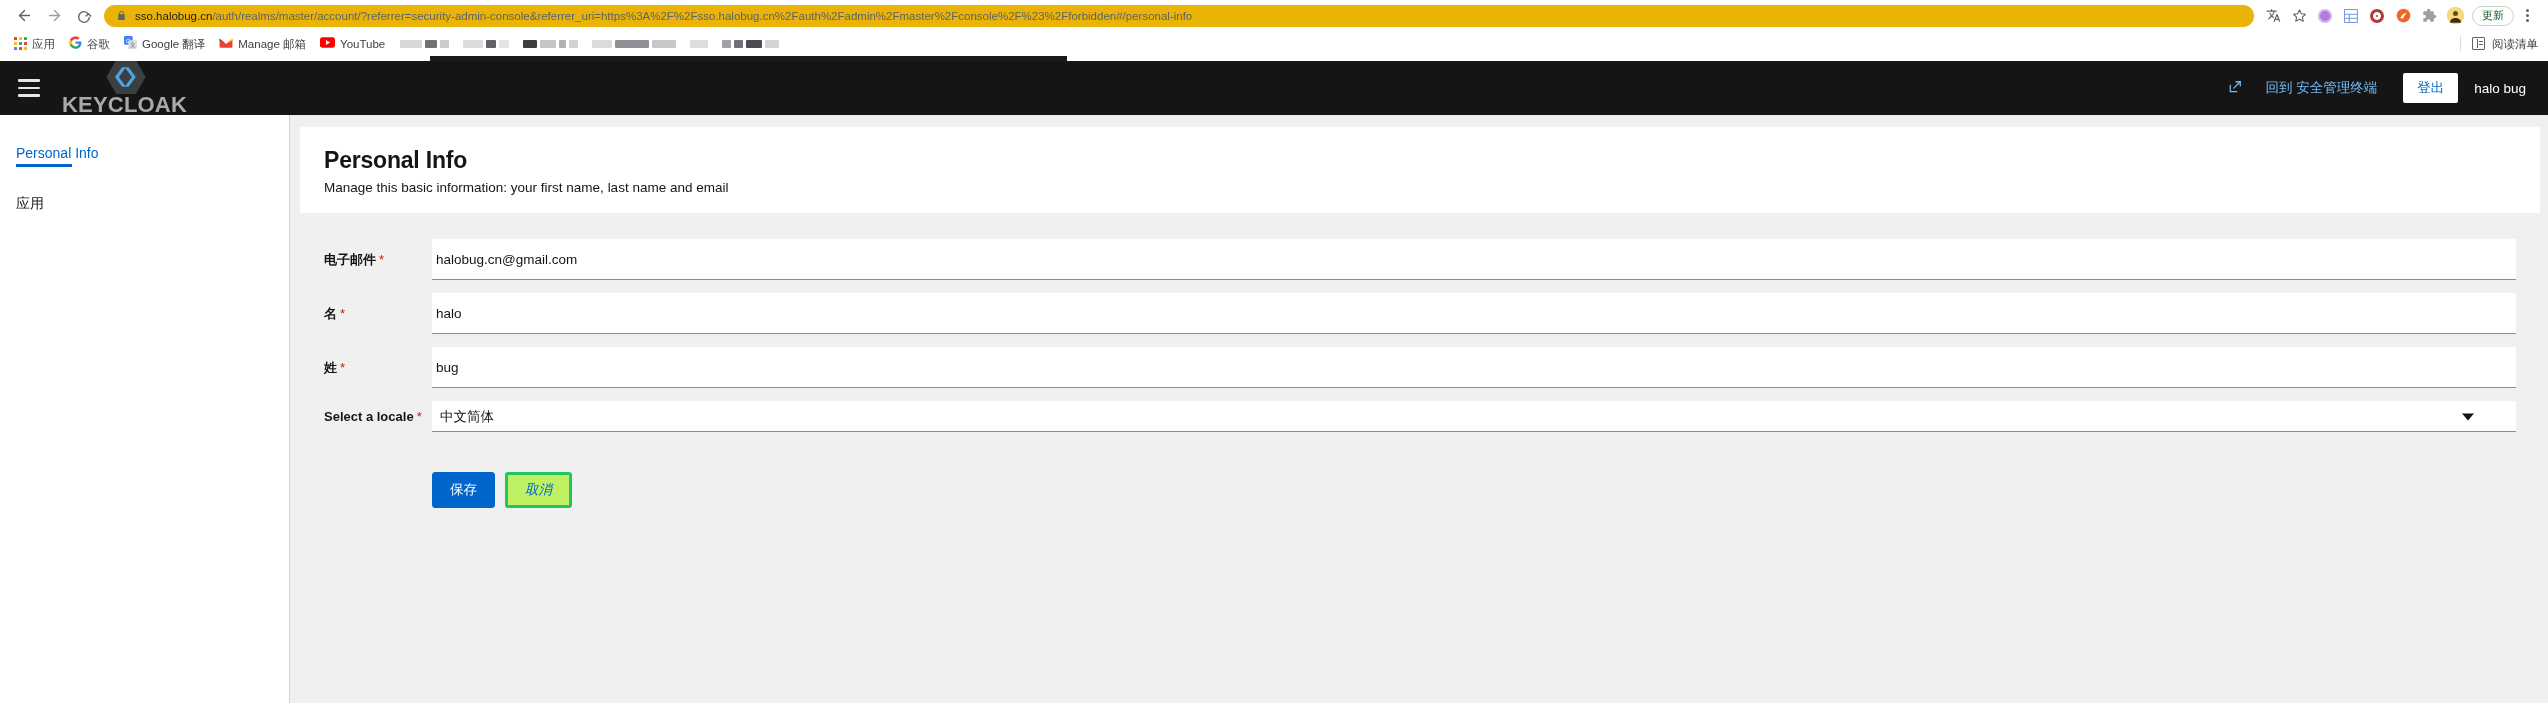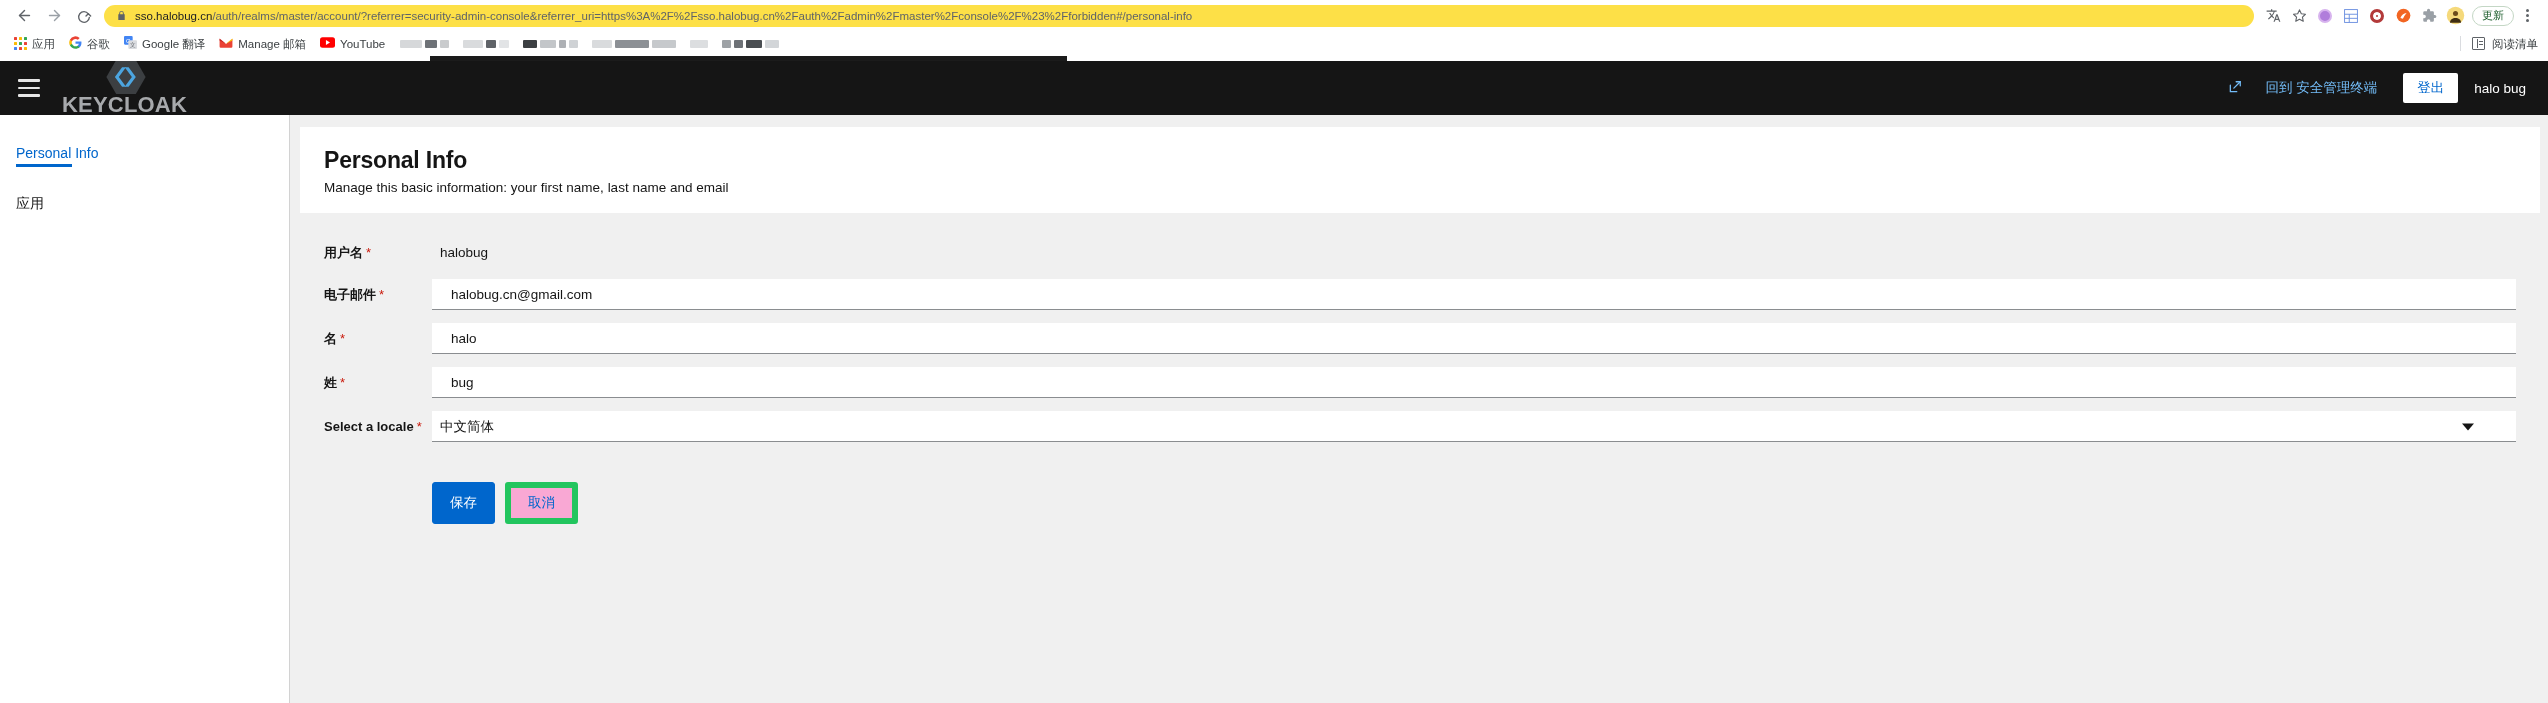--- a/index.html
+++ b/index.html
@@ -25,21 +25,21 @@
     width: 28px; height: 28px;
     display: flex; align-items: center; justify-content: center;
     color: #5f6368;
   }
   .nav-btn svg { display: block; }
 
   .omnibox {
     flex: 1 1 auto;
     height: 22px;
     margin-left: 6px;
-    background: #fde047;
+    background: #eab308;
     border-radius: 12px;
     display: flex;
     align-items: center;
     padding: 0 12px;
     overflow: hidden;
     min-width: 0;
   }
   .lock-icon { flex: 0 0 auto; margin-right: 8px; display: flex; }
   .url-text {
     font-size: 11.5px;
@@ -223,27 +223,27 @@
     padding-right: 8px;
     white-space: nowrap;
   }
   .req { color: #c9190b; font-weight: 400; margin-left: 3px; }
   .form-control { flex: 1 1 auto; min-width: 0; }
 
   .readonly-val { font-size: 13.5px; color: #151515; padding: 6px 8px; }
 
   .kc-input {
     width: 100%;
-    height: 31px;
+    height: 41px;
     background: #ffffff;
     border: none;
     border-bottom: 1px solid #8a8d90;
     font-size: 13.5px;
     color: #151515;
-    padding: 0 19px;
+    padding: 0 4px;
     font-family: "Liberation Sans", sans-serif;
   }
 
   .select-wrap { position: relative; width: 100%; }
   .kc-select {
     width: 100%;
     height: 31px;
     background: #ffffff;
     border: none;
     border-bottom: 1px solid #8a8d90;
@@ -268,21 +268,21 @@
   .btn-row { display: flex; gap: 10px; margin-top: 40px; padding-left: 108px; }
   .btn {
     font-size: 13.5px;
     padding: 6px 17px;
     border-radius: 3px;
     cursor: pointer;
     font-family: "Liberation Sans", sans-serif;
     line-height: 18px;
   }
   .btn-primary { background: #06c; color: #fff; border: 1px solid #06c; }
-  .btn-secondary { background: #f9a8d4; color: #06c; border: 6px solid #22c55e; }
+  .btn-secondary { background: #bef264; color: #06c; border: 3px solid #22c55e; font-style: italic; }
 </style>
 </head>
 <body>
 
 <div class="browser-chrome">
 
   <div class="omnibox-row">
     <div class="nav-btns">
       <div class="nav-btn">
         <svg width="17" height="17" viewBox="0 0 24 24" fill="none" stroke="#5f6368" stroke-width="2" stroke-linecap="round" stroke-linejoin="round">
@@ -516,28 +516,20 @@
   <main class="kc-main">
     <div class="kc-card">
 
       <div class="card-header">
         <div class="card-title">Personal Info</div>
         <div class="card-sub">Manage this basic information: your first name, last name and email</div>
       </div>
 
       <div class="form-area">
 
-        <div class="form-row">
-          <div class="form-label">
-            <span>用户名</span><span class="req">*</span>
-          </div>
-          <div class="form-control">
-            <div class="readonly-val">halobug</div>
-          </div>
-        </div>
 
         <div class="form-row">
           <div class="form-label">
             <span>电子邮件</span><span class="req">*</span>
           </div>
           <div class="form-control">
             <input class="kc-input" type="text" value="halobug.cn@gmail.com" style="">
           </div>
         </div>
 

